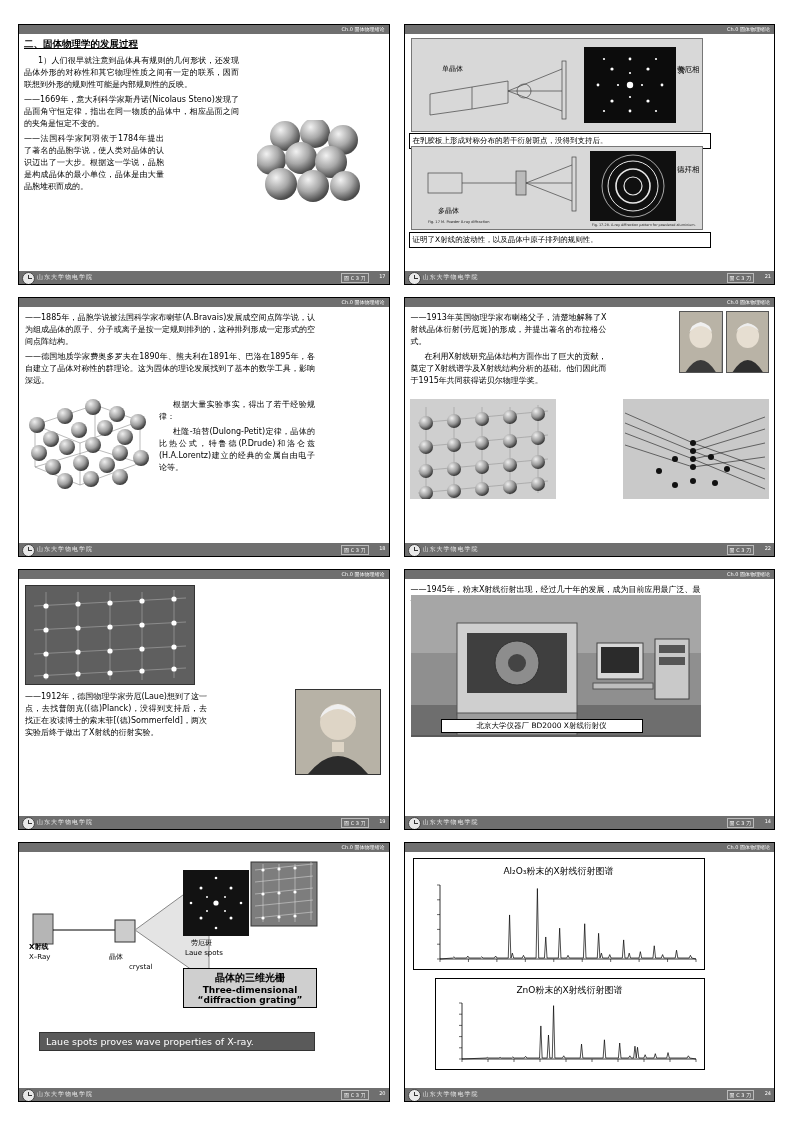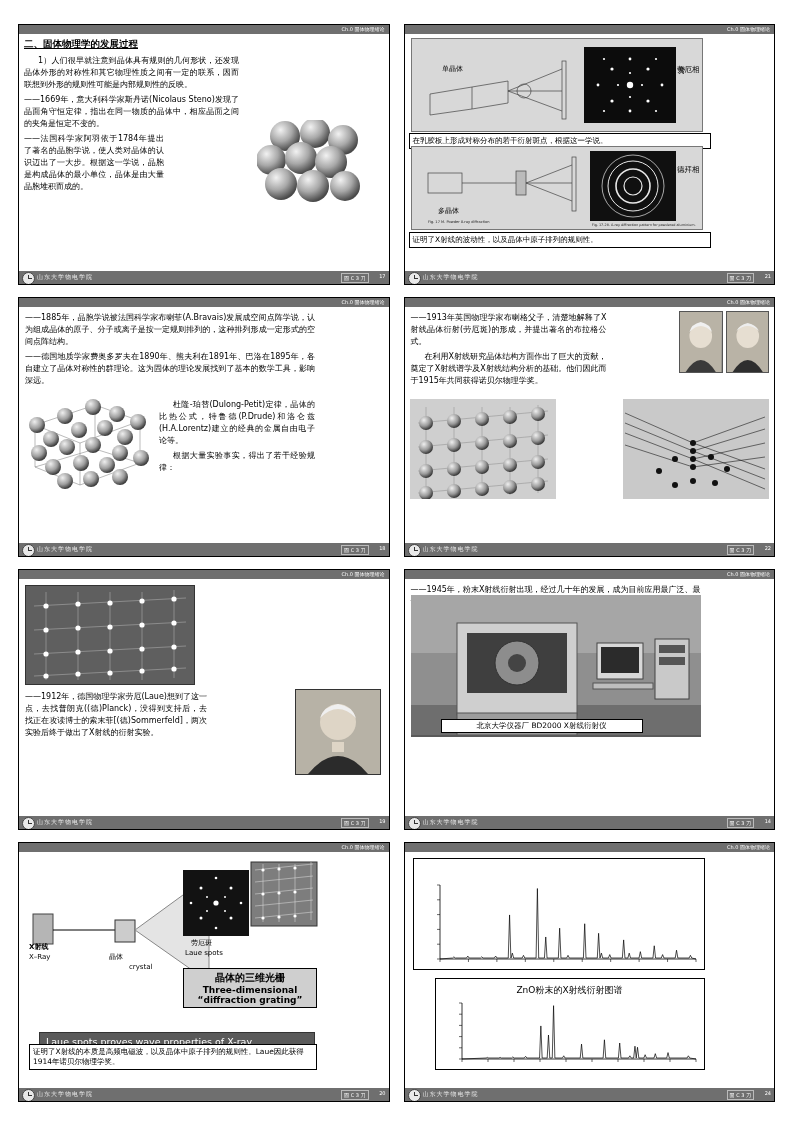--- a/index.html
+++ b/index.html
@@ -129,21 +129,21 @@
                 <circle cx="244" cy="72" r="1.1"></circle>
               <circle cx="206" cy="46" r="1.1"></circle>
                 <circle cx="230" cy="46" r="1.1"></circle>
               <circle cx="218" cy="34" r="1.1"></circle>
                 <circle cx="218" cy="58" r="1.1"></circle>
             </g>
             <text x="266" y="34" font-size="7.5" fill="#000" font-family="DejaVu Sans">劳</text>
           </svg>
           <span class="lbl" style="right:2px;top:26px;font-size:7.5px;">劳厄相</span>
         </div>
-        <div class="cap1 caption-box">在乳胶板上形成对称分布的若干衍射斑点，根据这一学说。</div>
+        <div class="cap1 caption-box">在乳胶板上形成对称分布的若干衍射斑点，没得到支持后。</div>
         <div class="bot imgbox">
           <svg width="290" height="82" viewBox="0 0 290 82">
             <rect width="290" height="82" fill="#d8d8d8"></rect>
             <g stroke="#444" fill="none" stroke-width="0.7">
               <rect x="16" y="26" width="34" height="20"></rect>
               <path d="M50 36 L104 36"></path>
               <rect x="104" y="24" width="10" height="24" fill="#bbb"></rect>
               <path d="M114 36 L160 18 M114 36 L160 54 M114 36 L160 36"></path>
               <rect x="160" y="10" width="4" height="54"></rect>
             </g>
@@ -211,22 +211,22 @@
               <circle cx="28" cy="72" r="8" fill="url(#sp2)"></circle>
                 <circle cx="56" cy="68" r="8" fill="url(#sp2)"></circle>
               <circle cx="82" cy="70" r="8" fill="url(#sp2)"></circle>
               <circle cx="40" cy="86" r="8" fill="url(#sp2)"></circle>
                 <circle cx="66" cy="84" r="8" fill="url(#sp2)"></circle>
               <circle cx="95" cy="82" r="8" fill="url(#sp2)"></circle>
             </g>
           </svg>
         </div>
         <div class="txt" style="position:absolute;left:140px;top:92px;width:156px;">
+          <p class="indent">根据大量实验事实，得出了若干经验规律：</p>
           <p class="indent">杜隆-珀替(Dulong-Petit)定律，晶体的比热公式，特鲁德(P.Drude)和洛仑兹(H.A.Lorentz)建立的经典的金属自由电子论等。</p>
-          <p class="indent">根据大量实验事实，得出了若干经验规律：</p>
         </div>
       </div>
       <div class="s-foot">
         <span class="clock"></span>
         <span class="fl">山东大学物电学院</span>
         <span class="fbox">固 C 3 刀</span>
         <span class="fr">18</span>
       </div>
     </div>
 
@@ -485,36 +485,36 @@
         </div>
 
         <div style="position:absolute;left:164px;top:116px;width:132px;background:#cfcfcf;border:1px solid #000;text-align:center;padding:2px 0;">
           <div style="font-size:10px;font-weight:bold;">晶体的三维光栅</div>
           <div style="font-size:9px;font-weight:bold;">Three-dimensional</div>
           <div style="font-size:9px;font-weight:bold;">“diffraction grating”</div>
         </div>
 
         <div style="position:absolute;left:20px;top:168px;width:262px;background:#5a5a5a;color:#fff;font-size:9.5px;padding:3px 6px;border:1px solid #333;margin-top:12px;">Laue spots proves wave properties of  X-ray.</div>
 
-        <div style="position:absolute;left:10px;top:192px;width:280px;" class="caption-box">证明了X射线的本质是高频电磁波，以及晶体中原子排列的规则性。Laue因此获得1914年诺贝尔物理学奖。</div>
       </div>
       <div class="s-foot">
         <span class="clock"></span>
         <span class="fl">山东大学物电学院</span>
         <span class="fbox">固 C 3 刀</span>
         <span class="fr">20</span>
       </div>
     </div>
 
     <div class="slide">
       <div class="s-head">
         <span class="hl">Ch.0 固体物理绪论</span>
       </div>
       <div class="s-body">
         <div style="position:absolute;left:8px;top:6px;width:290px;height:110px;border:1px solid #000;background:#fff;">
+          <div style="position:absolute;left:0;right:0;top:6px;text-align:center;font-size:9px;">Al₂O₃粉末的X射线衍射图谱</div>
           <svg id="chart0" width="290" height="110" viewBox="0 0 290 110">
               <path d="M26 26 L26 100 L282 100" stroke="#000" fill="none" stroke-width="0.8"></path>
               <path d="M23 100 L26 100" stroke="#000" stroke-width="0.6"></path>
               <path d="M23 85.2 L26 85.2" stroke="#000" stroke-width="0.6"></path>
               <path d="M23 70.4 L26 70.4" stroke="#000" stroke-width="0.6"></path>
               <path d="M23 55.6 L26 55.6" stroke="#000" stroke-width="0.6"></path>
               <path d="M23 40.8 L26 40.8" stroke="#000" stroke-width="0.6"></path>
               <path d="M23 26 L26 26" stroke="#000" stroke-width="0.6"></path>
               <path d="M26 100 L26 103" stroke="#000" stroke-width="0.6"></path>
               <path d="M54.44444444444444 100 L54.44444444444444 103" stroke="#000" stroke-width="0.6"></path>

